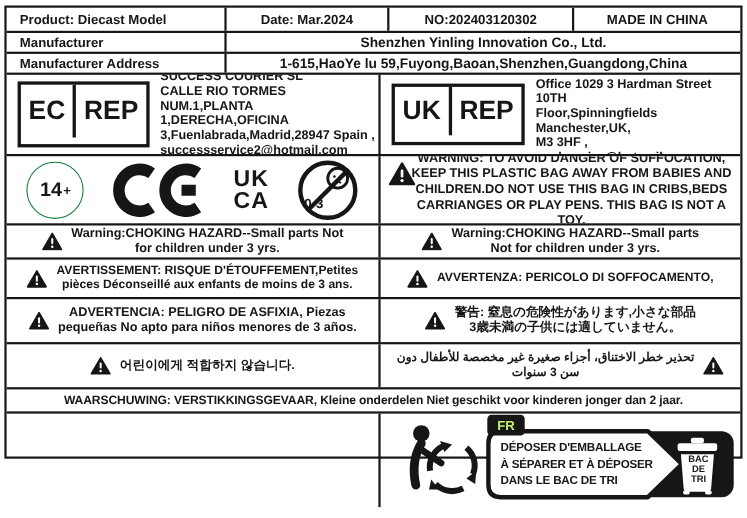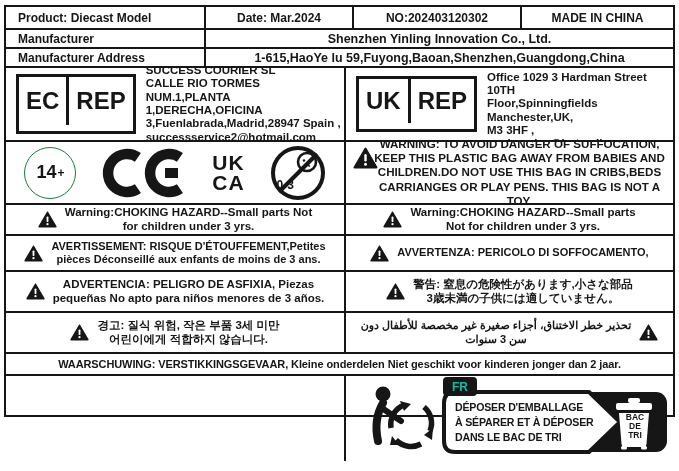--- a/index.html
+++ b/index.html
@@ -46,21 +46,21 @@
   .warn.rtl{flex-direction:row-reverse;}
   .warn.rtl .wt{direction:rtl;font-size:11px;}
   .tri{flex:none;}
   
   .suffcell{position:relative;flex-direction:column;justify-content:center;}
   .suff-lines{text-align:center;font-size:11.6px;line-height:1.24;width:100%;padding-left:20px;box-sizing:border-box;}
   .suff-tri{position:absolute;left:7px;top:5px;}
   .dutch{font-size:11px;letter-spacing:-0.1px;}
   
   .recycle{position:relative;}
-  .fr-tag{position:absolute;left:97px;top:1px;width:34px;height:19px;background:#161616;color:#14b8a6;border-radius:4px;display:flex;align-items:center;justify-content:center;font-size:12px;z-index:3;}
+  .fr-tag{position:absolute;left:97px;top:1px;width:34px;height:19px;background:#161616;color:#bef264;border-radius:4px;display:flex;align-items:center;justify-content:center;font-size:12px;z-index:3;}
   .panel{position:absolute;left:95px;top:13px;width:226px;height:66px;}
   .panel-black{position:absolute;left:120px;top:3px;right:0;bottom:3px;background:#161616;border-radius:11px;}
   .bubble-svg{position:absolute;left:0;top:0;z-index:1;}
   .bubble-text{position:absolute;left:14px;top:11px;z-index:2;font-size:10.6px;line-height:1.4;text-align:left;letter-spacing:-0.2px;}
   .bin{position:absolute;right:6px;top:7px;z-index:2;}
   .bin-label{position:absolute;right:11px;top:24px;width:42px;z-index:3;text-align:center;font-size:8.5px;line-height:1.05;color:#161616;font-weight:bold;}
   .triman{position:absolute;left:20px;top:6px;}
 </style>
 </head>
 <body>
@@ -246,21 +246,20 @@
   </div>
 
   <div class="row r9">
     <div class="cell vr w340 warn">
       <svg class="tri" width="19" height="17" viewBox="0 0 25 22">
           <polygon points="12.5,1.5 23.5,20.5 1.5,20.5" fill="#161616" stroke="#161616" stroke-width="2" stroke-linejoin="round"></polygon>
           <rect x="11.3" y="7" width="2.4" height="7.4" rx="1.2" fill="#fff"></rect>
           <circle cx="12.5" cy="17.2" r="1.5" fill="#fff"></circle>
         </svg>
       <div class="wt">
-          <div>경고: 질식 위험, 작은 부품 3세 미만</div>
           <div>어린이에게 적합하지 않습니다.</div>
         </div>
     </div>
     <div class="cell grow warn rtl">
       <svg class="tri" width="19" height="17" viewBox="0 0 25 22">
           <polygon points="12.5,1.5 23.5,20.5 1.5,20.5" fill="#161616" stroke="#161616" stroke-width="2" stroke-linejoin="round"></polygon>
           <rect x="11.3" y="7" width="2.4" height="7.4" rx="1.2" fill="#fff"></rect>
           <circle cx="12.5" cy="17.2" r="1.5" fill="#fff"></circle>
         </svg>
       <div class="wt">

